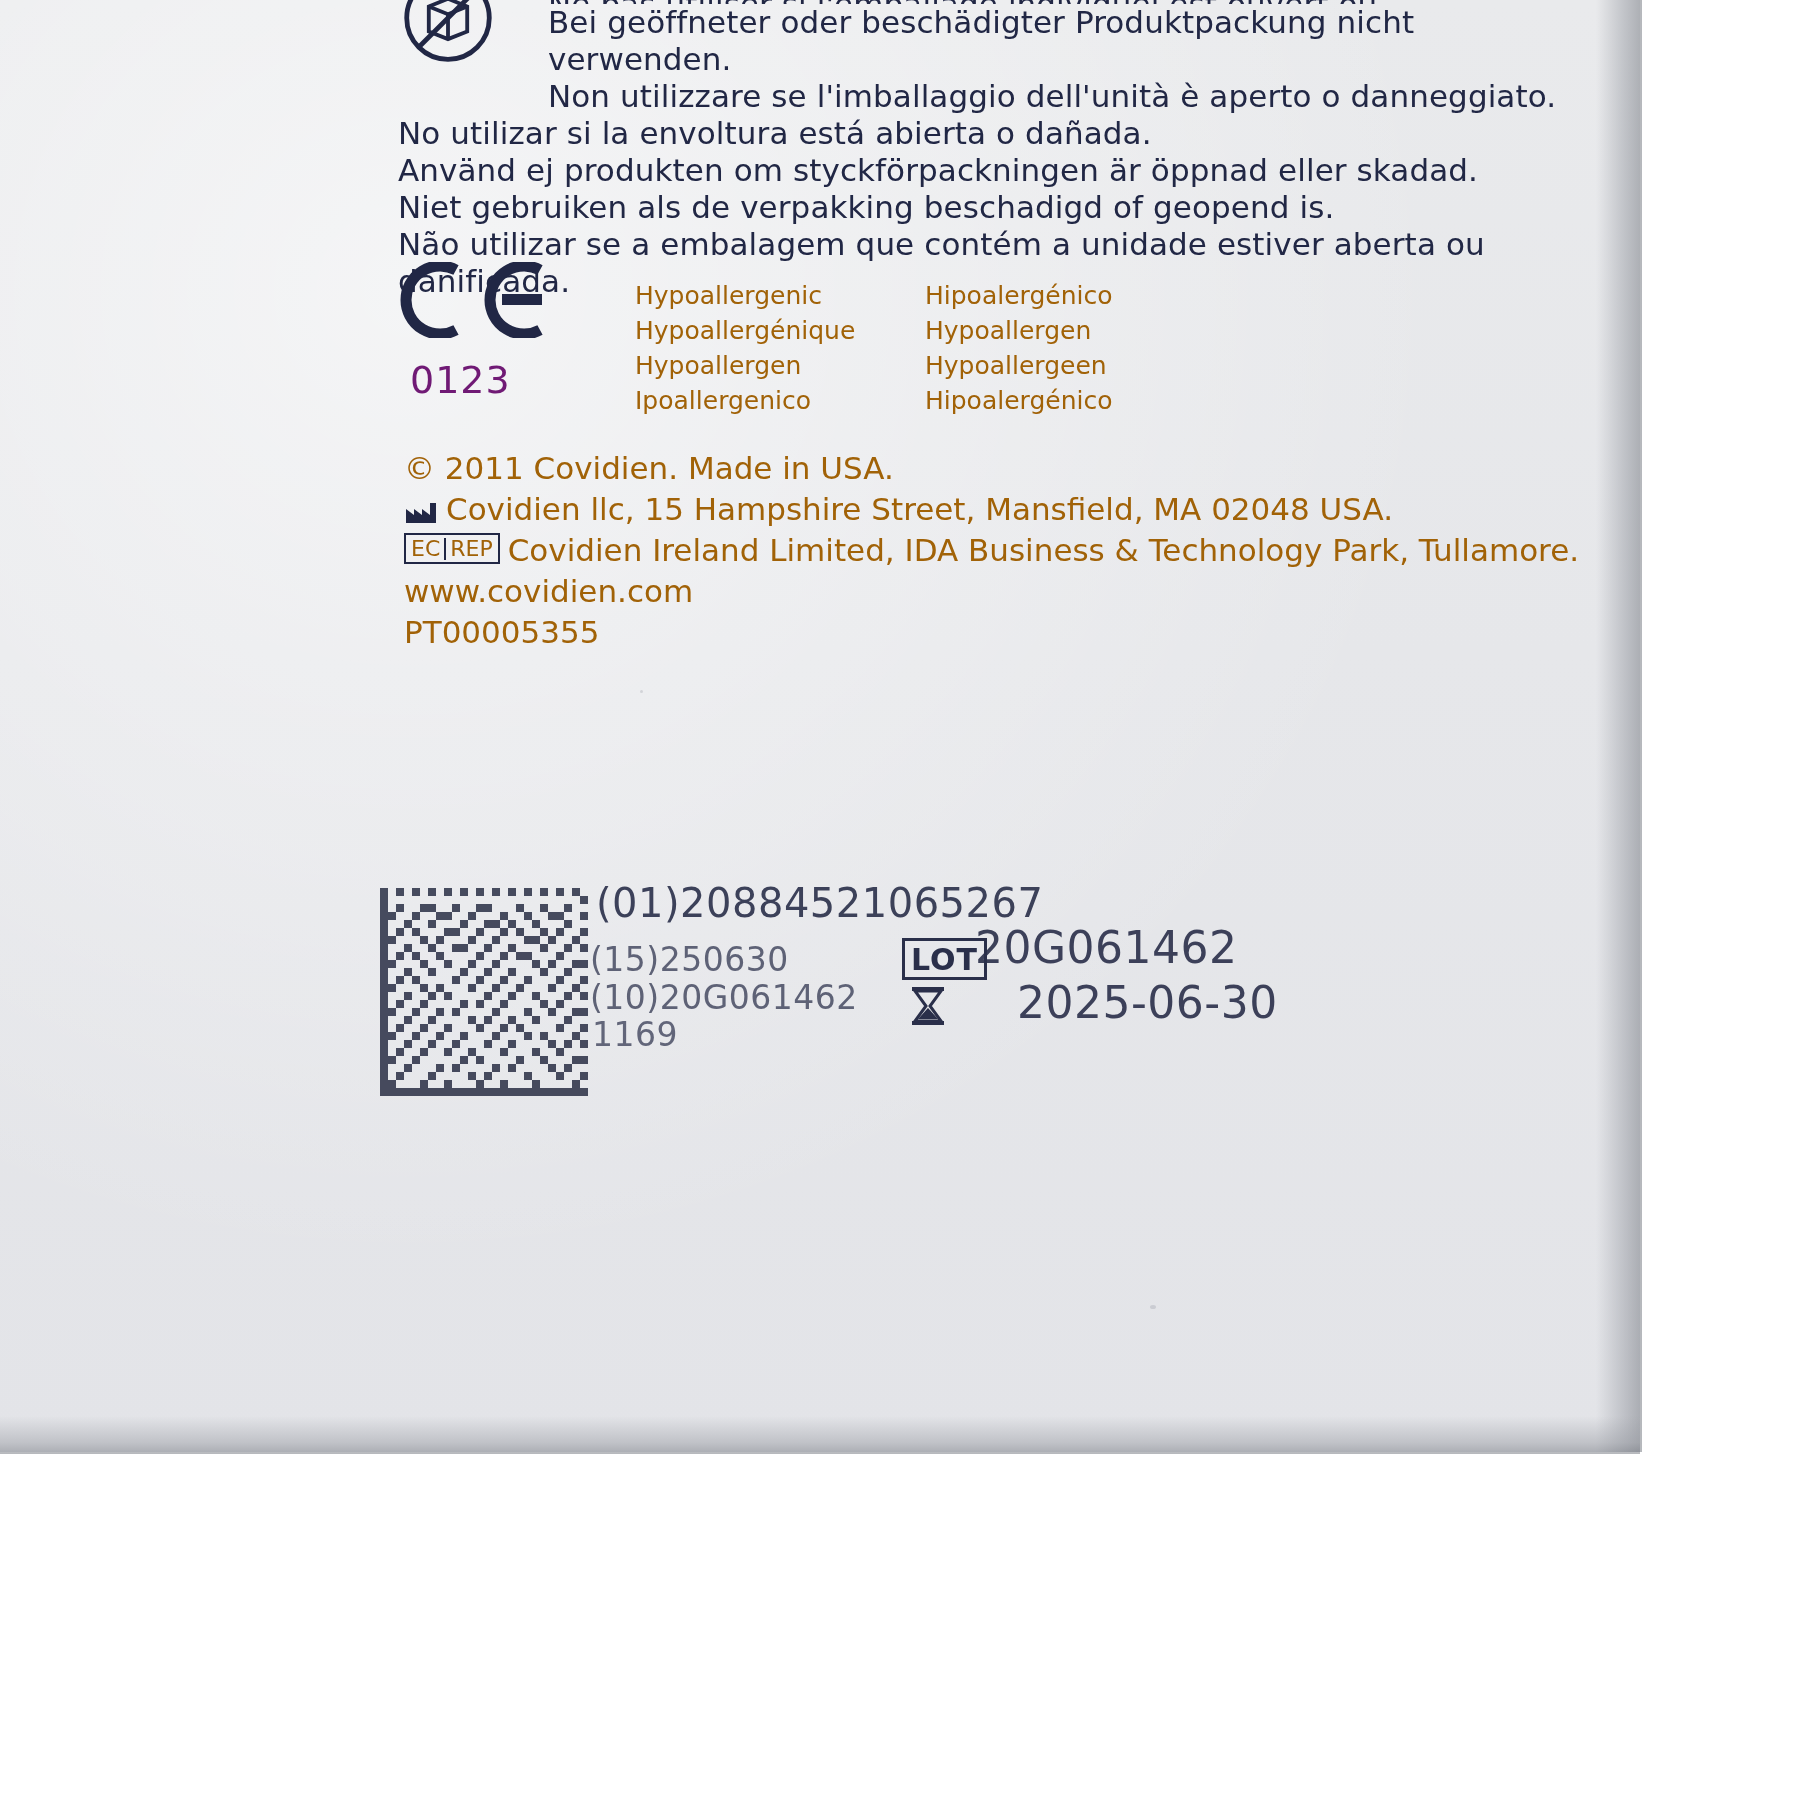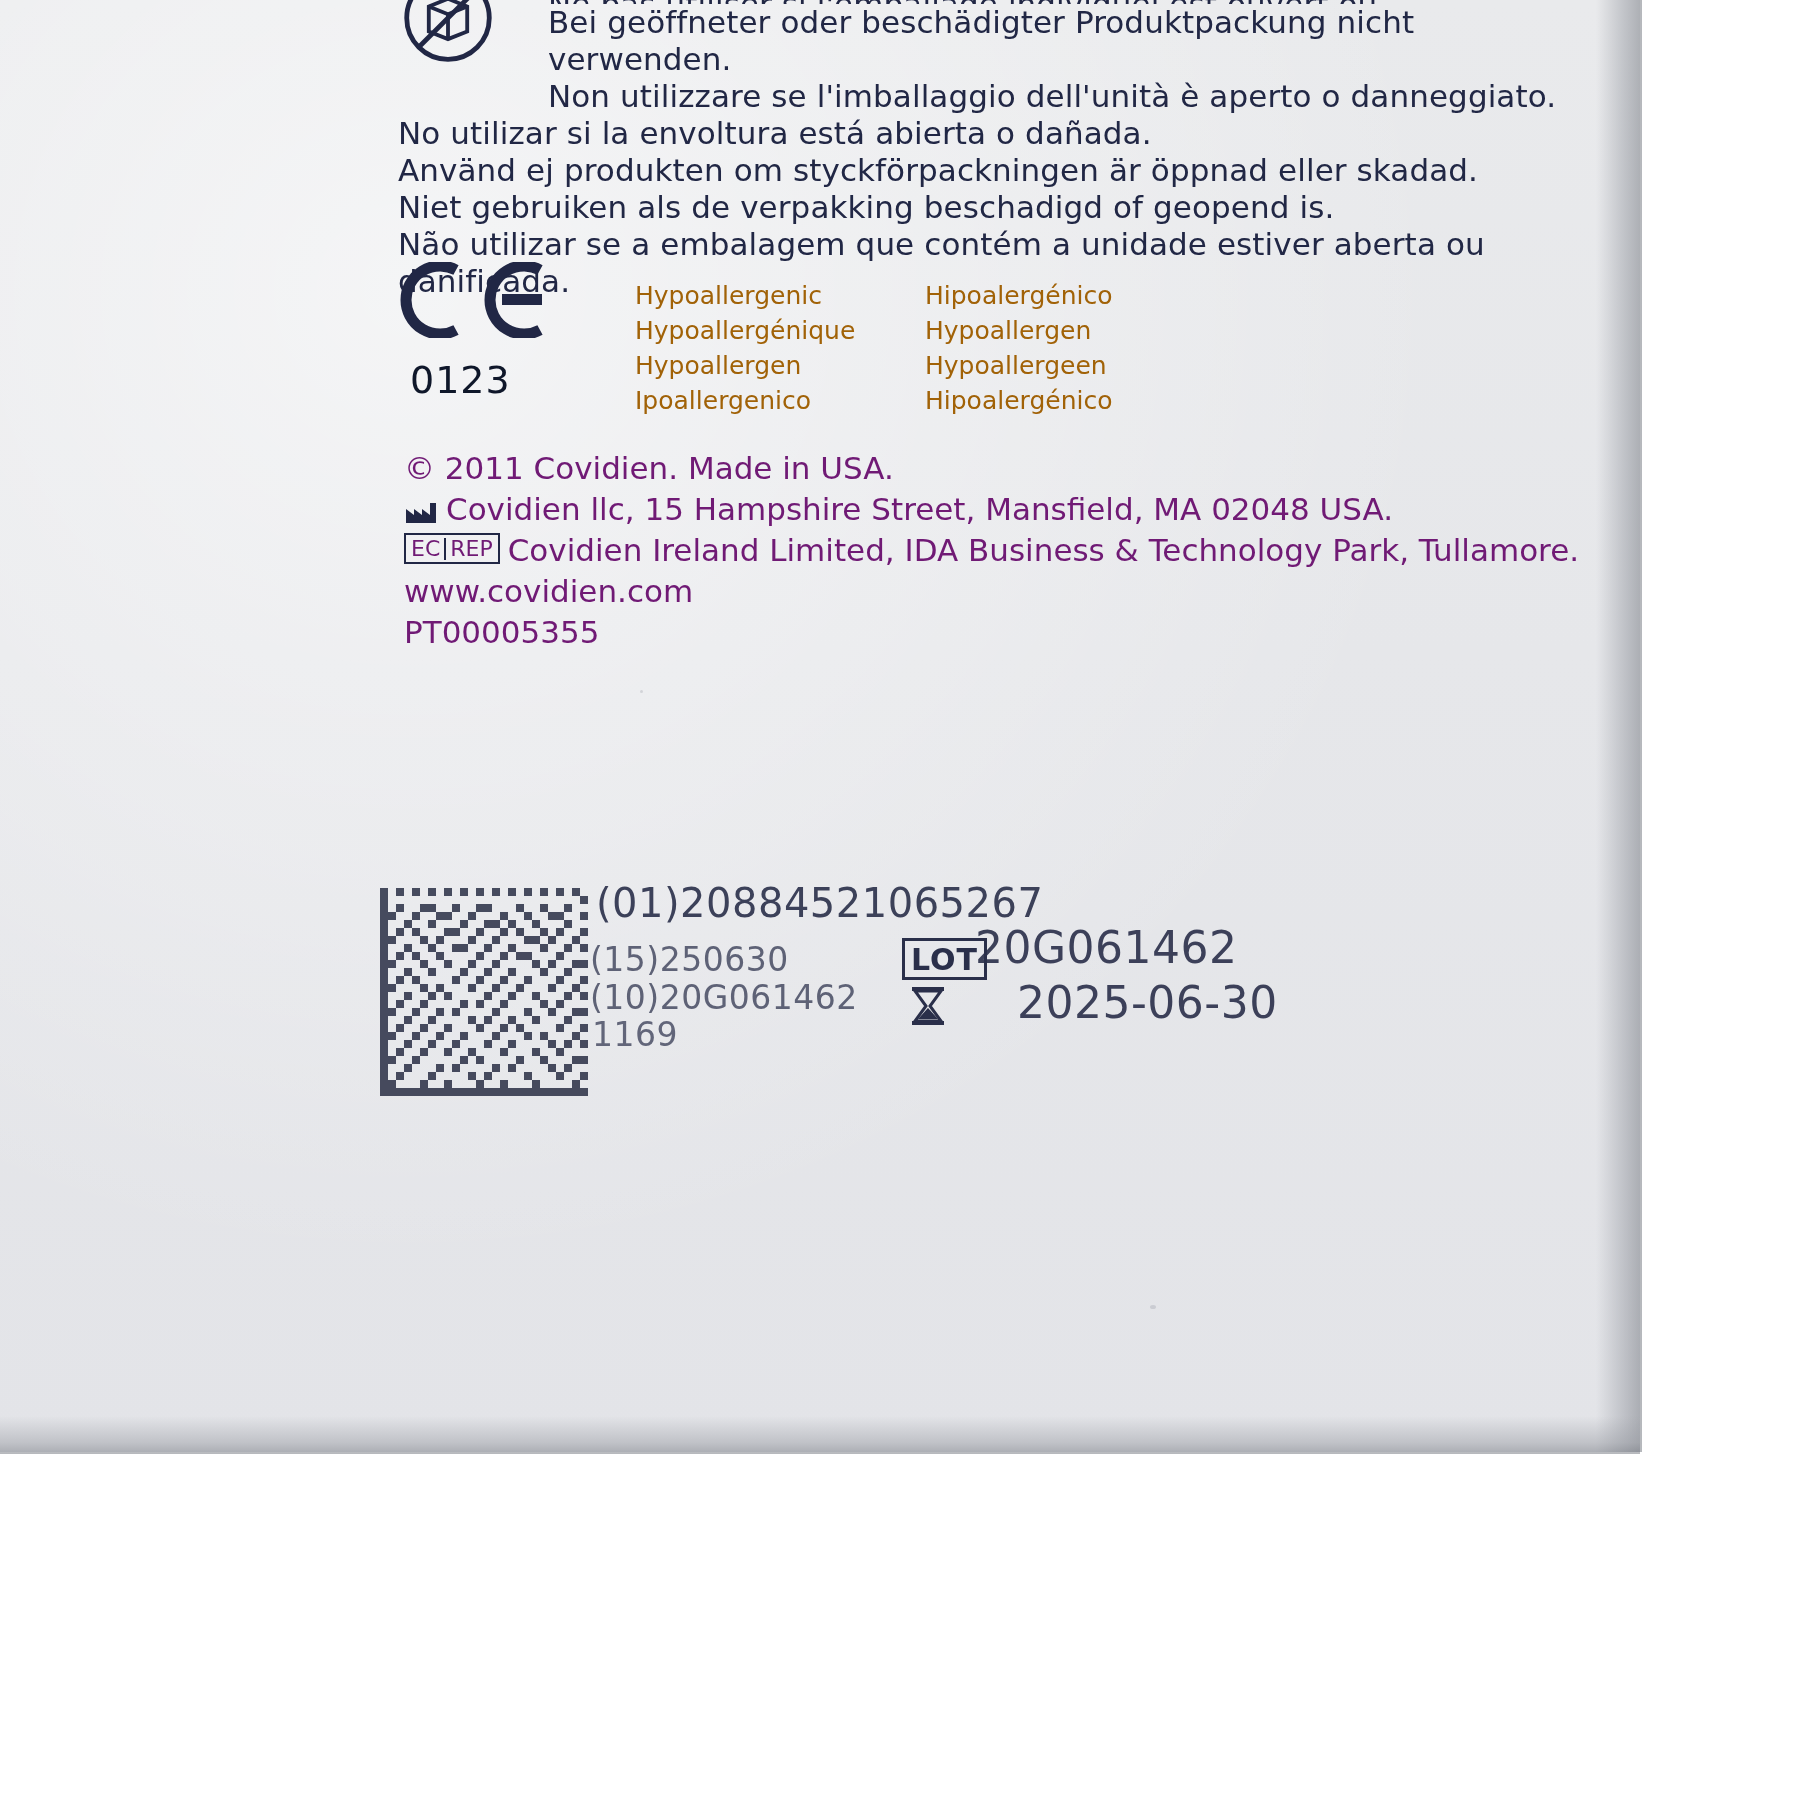--- a/index.html
+++ b/index.html
@@ -84,40 +84,40 @@
     top: 262px;
     width: 150px;
     height: 76px;
   }
   .ce-number {
     position: absolute;
     left: 410px;
     top: 358px;
     font-size: 38px;
     letter-spacing: 1px;
-    color: #0f172a;
+    color: #701a75;
   }
 
   .hypo-col {
     position: absolute;
     font-size: 25px;
     line-height: 35px;
     color: #a16207;
   }
   .hypo-col.c1 { left: 635px; top: 278px; }
   .hypo-col.c2 { left: 925px; top: 278px; }
 
   
   .addr-block {
     position: absolute;
     left: 404px;
     top: 448px;
     font-size: 31px;
     line-height: 41px;
-    color: #701a75;
+    color: #a16207;
   }
   .addr-line { display: flex; align-items: center; gap: 8px; }
   .mfr-icon {
     display: inline-block;
     width: 34px; height: 26px;
     position: relative;
     top: 2px;
   }
   .ecrep-icon {
     display: inline-block;

